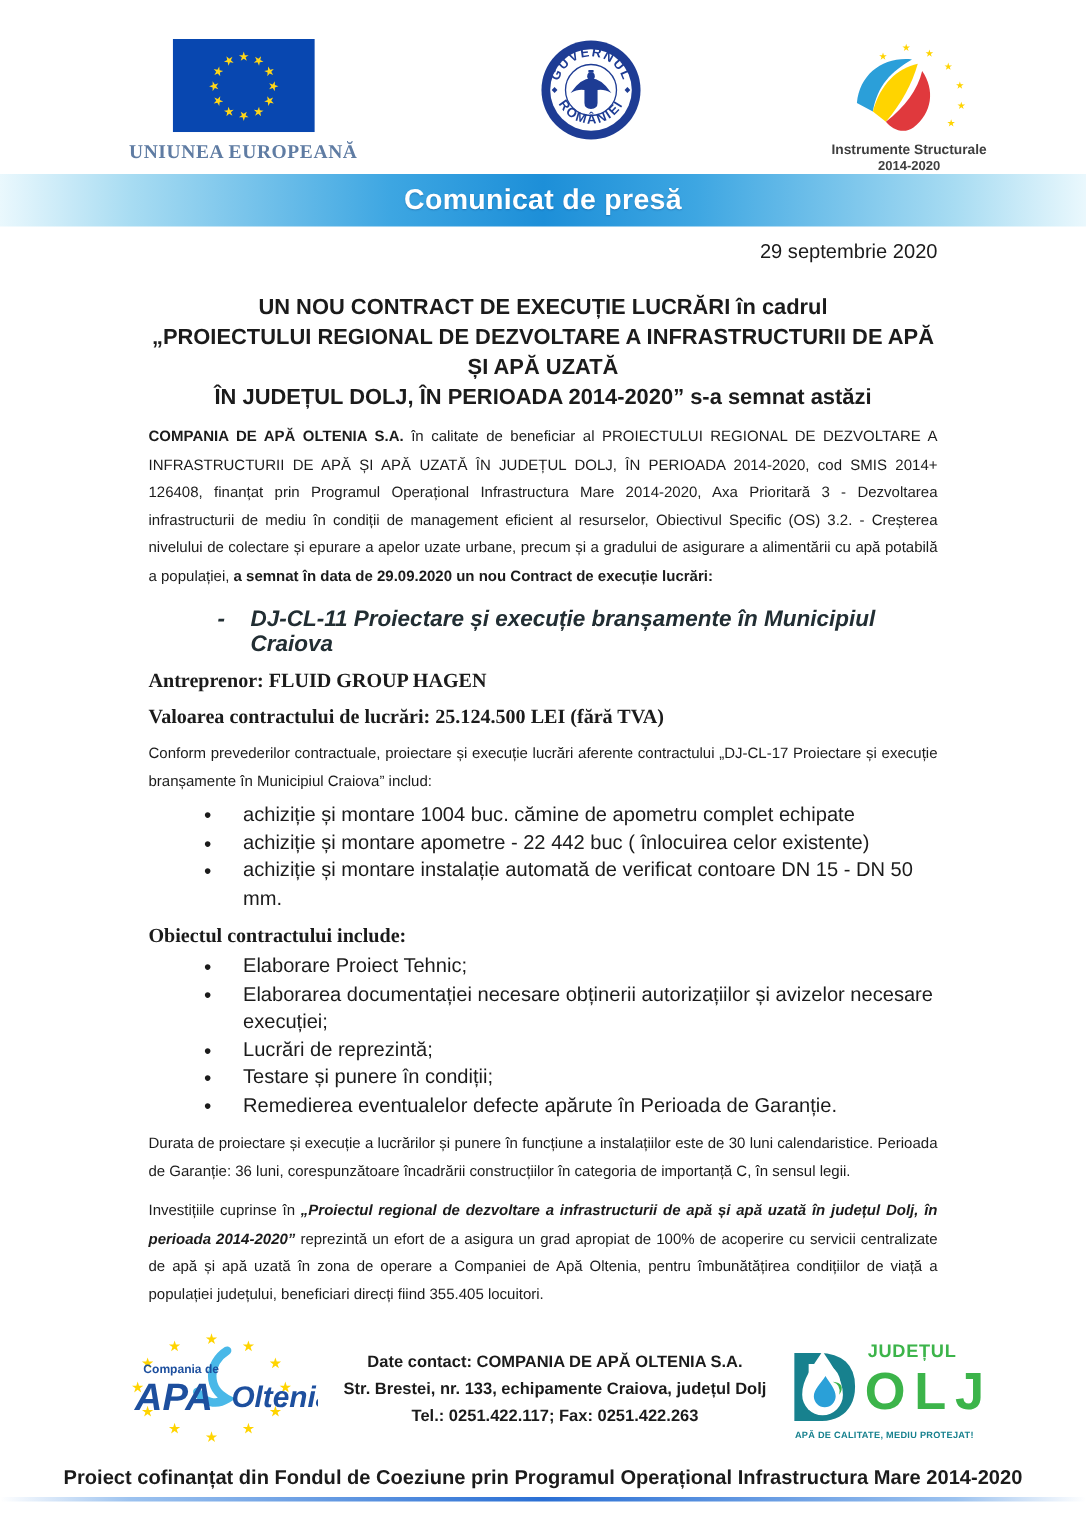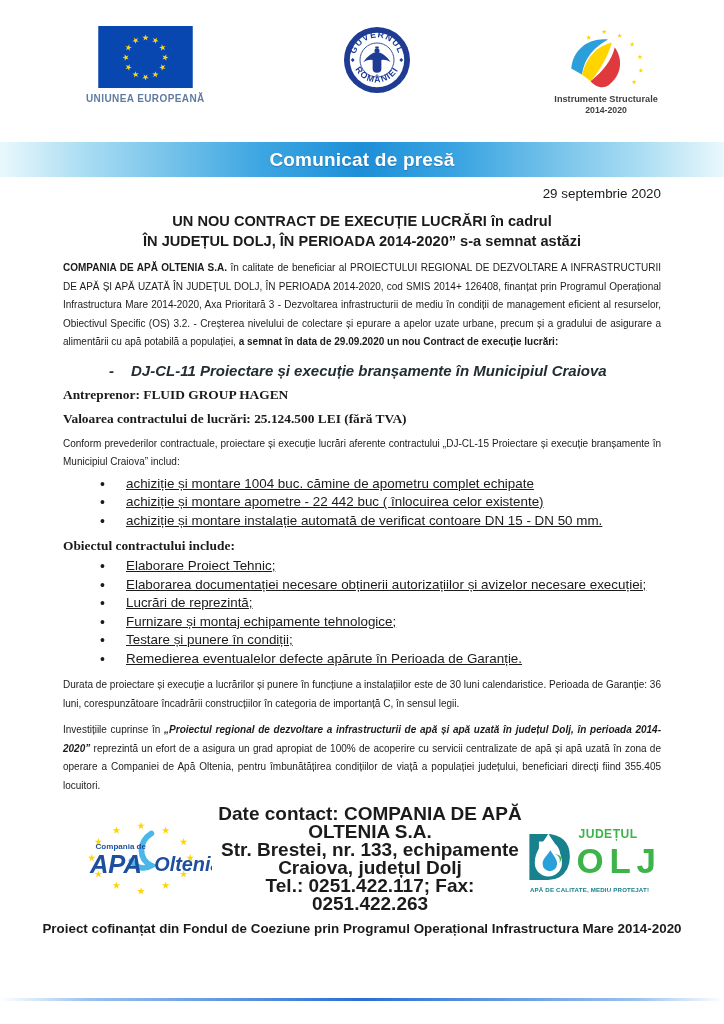--- a/index.html
+++ b/index.html
@@ -1,41 +1,41 @@
 <!DOCTYPE html>
 <html lang="ro"><head>
 <meta charset="utf-8">
 <style>
   html,body{margin:0;padding:0;background:#ffffff;}
   .page{position:relative;width:724px;height:1024px;margin:0 auto;background:#fff;overflow:hidden;
         font-family:"Liberation Sans",sans-serif;color:#1b1b1b;}
   
   .logos{display:flex;justify-content:space-between;align-items:flex-start;padding:26px 58px 0 86px;}
   .logo-block{display:flex;flex-direction:column;align-items:center;}
-  .eu-label{font-size:10px;color:#5f7ca3;letter-spacing:.4px;margin-top:4px;font-weight:bold;}
-  
-  .banner{margin-top:26px;height:35px;display:flex;align-items:center;justify-content:center;
+  .eu-label{font-size:13px;color:#5f7ca3;letter-spacing:.4px;margin-top:4px;font-weight:bold;font-family:Liberation Serif, serif;}
+  
+  .banner{height:35px;display:flex;align-items:center;justify-content:center;
     background:linear-gradient(90deg,#eaf8fd 0%,#a8dcf2 12%,#3da6e2 36%,#1d8fd8 50%,#3da6e2 64%,#a8dcf2 88%,#eaf8fd 100%);}
   .banner-title{color:#fff;font-weight:bold;font-size:19px;letter-spacing:.2px;text-shadow:0 1px 1px rgba(0,60,120,.35);}
   
-  .content{padding:0 63px;}
+  .content{padding:0 99px;}
   .date{text-align:right;font-size:13.4px;margin-top:9px;}
-  .title{text-align:center;font-weight:bold;font-size:14.6px;line-height:20px;margin-top:10px;}
+  .title{text-align:center;font-weight:bold;font-size:14.6px;line-height:20px;margin-top:20px;}
   .content p{margin:8px 0 0;font-size:10px;line-height:18.5px;text-align:justify;}
   .b{font-weight:bold;}
   .bi{font-weight:bold;font-style:italic;}
   .dj-line{margin:10px 0 0 46px;font-size:15px;font-weight:bold;font-style:italic;color:#222e33;display:flex;}
   .dj-line .dash{margin-right:17px;}
   .label-line{font-weight:bold;font-size:13.4px;margin-top:8px;font-family:Liberation Serif, serif;}
-  ul.blist{margin:3px 0 0;padding:0 0 0 37px;list-style:none;text-decoration:underline;}
+  ul.blist{margin:3px 0 0;padding:0 0 0 37px;list-style:none;}
   ul.blist li{position:relative;padding-left:26px;font-size:13.4px;line-height:18.5px;text-align:left;}
   ul.blist li::before{content:"•";position:absolute;left:0;top:0;font-size:14px;}
   
   .footer{display:flex;align-items:center;margin-top:10px;padding:0 66px 0 70px;}
-  .footer-contact{flex:1;text-align:center;font-weight:bold;font-size:19px;line-height:18px;padding:0 4px;}
+  .footer-contact{flex:1;text-align:center;font-weight:bold;font-size:11px;line-height:18px;padding:0 4px;}
   .cofinance{text-align:center;font-weight:bold;font-size:13.4px;margin-top:8px;}
   .bottom-rule{position:absolute;left:0;right:0;bottom:23px;height:3px;border-radius:2px;
     background:linear-gradient(90deg,rgba(42,111,212,0) 0%,rgba(74,144,226,.55) 12%,#2a6fd4 50%,rgba(74,144,226,.55) 88%,rgba(42,111,212,0) 100%);}
   svg text{font-family:"Liberation Sans",sans-serif;}
 </style>
 </head>
 <body>
 
 <svg width="0" height="0" style="position:absolute" aria-hidden="true">
   <defs>
@@ -118,48 +118,48 @@
   <div class="banner">
     <span class="banner-title">Comunicat de presă</span>
   </div>
 
   <div class="content">
 
     <div class="date">29 septembrie 2020</div>
 
     <div class="title">
       <div>UN NOU CONTRACT DE EXECUȚIE LUCRĂRI în cadrul</div>
+      <div>„PROIECTULUI REGIONAL DE DEZVOLTARE A INFRASTRUCTURII DE APĂ ȘI APĂ UZATĂ</div>
       <div>ÎN JUDEȚUL DOLJ, ÎN PERIOADA 2014-2020” s-a semnat astăzi</div>
     </div>
 
     <p><span class="b">COMPANIA DE APĂ OLTENIA S.A.</span><span> în calitate de beneficiar al PROIECTULUI REGIONAL DE DEZVOLTARE A INFRASTRUCTURII DE APĂ ȘI APĂ UZATĂ ÎN JUDEȚUL DOLJ, ÎN PERIOADA 2014-2020, cod SMIS 2014+ 126408, finanțat prin Programul Operațional Infrastructura Mare 2014-2020, Axa Prioritară 3 - Dezvoltarea infrastructurii de mediu în condiții de management eficient al resurselor, Obiectivul Specific (OS) 3.2. - Creșterea nivelului de colectare și epurare a apelor uzate urbane, precum și a gradului de asigurare a alimentării cu apă potabilă a populației, </span><span class="b">a semnat în data de 29.09.2020 un nou Contract de execuție lucrări:</span></p>
 
     <div class="dj-line">
       <span class="dash">-</span>
       <span>DJ-CL-11 Proiectare și execuție branșamente în Municipiul Craiova</span>
     </div>
 
     <div class="label-line">Antreprenor: FLUID GROUP HAGEN</div>
     <div class="label-line">Valoarea contractului de lucrări: 25.124.500 LEI (fără TVA)</div>
 
-    <p>Conform prevederilor contractuale, proiectare și execuție lucrări aferente contractului „DJ-CL-15 Proiectare și execuție branșamente în Municipiul Craiova” includ:</p>
+    <p>Conform prevederilor contractuale, proiectare și execuție lucrări aferente contractului „DJ-CL-17 Proiectare și execuție branșamente în Municipiul Craiova” includ:</p>
 
     <ul class="blist">
       <li>achiziție și montare 1004 buc. cămine de apometru complet echipate</li>
       <li>achiziție și montare apometre  - 22 442 buc ( înlocuirea celor existente)</li>
       <li>achiziție și montare instalație automată de verificat contoare DN 15 - DN 50 mm.</li>
     </ul>
 
     <div class="label-line">Obiectul contractului include:</div>
 
     <ul class="blist">
       <li>Elaborare Proiect Tehnic;</li>
       <li>Elaborarea documentației necesare obținerii autorizațiilor și avizelor necesare execuției;</li>
       <li>Lucrări de reprezintă;</li>
-      <li>Furnizare și montaj echipamente tehnologice;</li>
       <li>Testare și punere în condiții;</li>
       <li>Remedierea eventualelor defecte apărute în Perioada de Garanție.</li>
     </ul>
 
     <p>Durata de proiectare și execuție a lucrărilor și punere în funcțiune a instalațiilor este de 30 luni calendaristice. Perioada de Garanție: 36 luni, corespunzătoare încadrării construcțiilor în categoria de importanță C, în sensul legii.</p>
 
     <p><span>Investițiile cuprinse în </span><span class="bi">„Proiectul regional de dezvoltare a infrastructurii de apă și apă uzată în județul Dolj, în perioada 2014-2020”</span><span> reprezintă un efort de a asigura un grad apropiat de 100% de acoperire cu servicii centralizate de apă și apă uzată în zona de operare a Companiei de Apă Oltenia, pentru îmbunătățirea condițiilor de viață a populației județului, beneficiari direcți fiind 355.405 locuitori.</span></p>
 
   </div>
 

